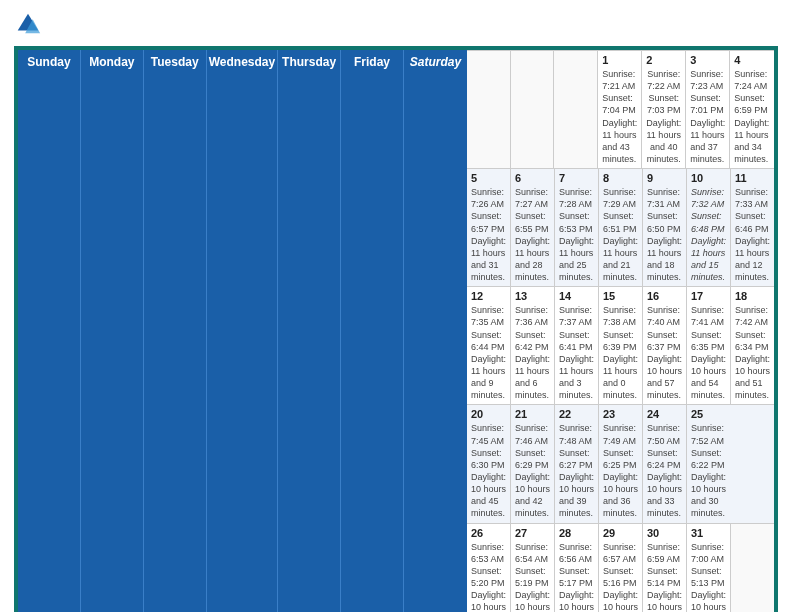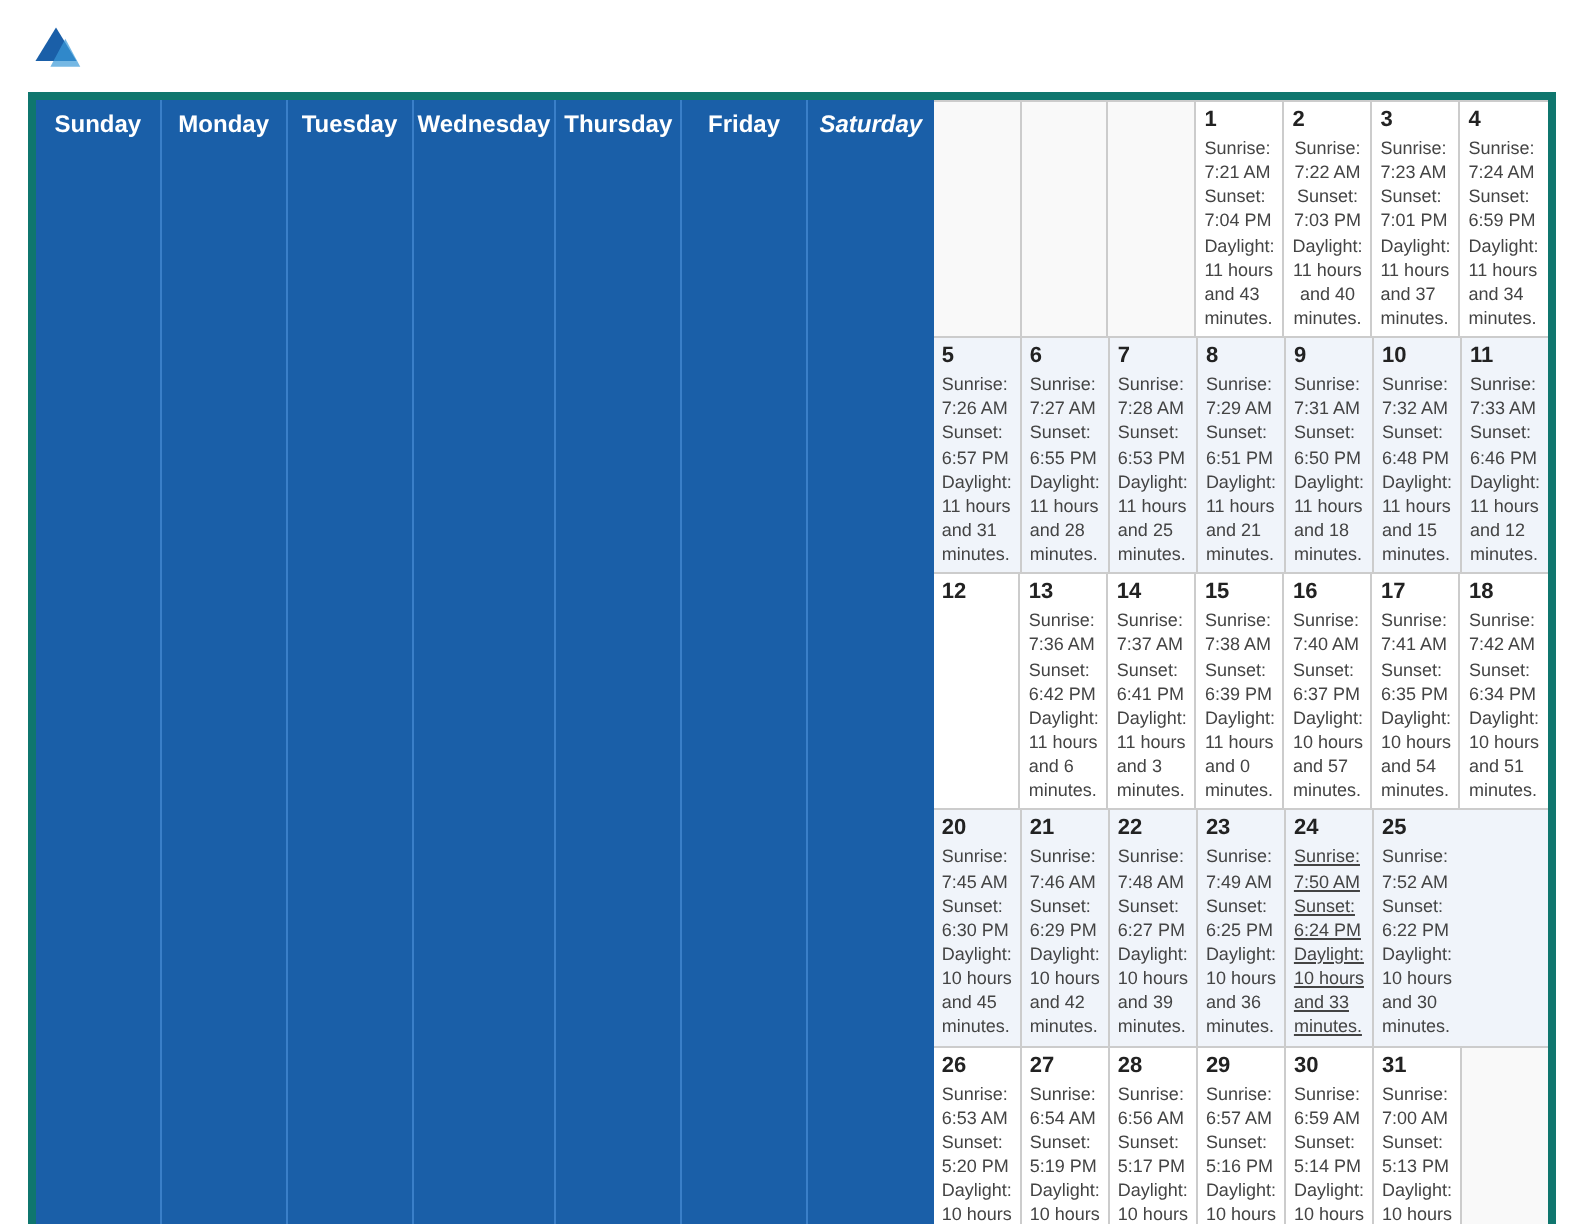--- a/index.html
+++ b/index.html
@@ -202,34 +202,37 @@
 Daylight: 11 hours and 21 minutes.</div>
           </div>
           <div class="cal-cell">
             <div class="cell-day">9</div>
             <div class="cell-info" style="white-space: pre-line;">Sunrise: 7:31 AM
 Sunset: 6:50 PM
 Daylight: 11 hours and 18 minutes.</div>
           </div>
           <div class="cal-cell">
             <div class="cell-day">10</div>
-            <div class="cell-info" style="white-space: pre-line;">Sunrise: 7:32 AM
+            <div class="cell-info" style="white-space: pre-line; font-style: italic;">Sunrise: 7:32 AM
 Sunset: 6:48 PM
 Daylight: 11 hours and 15 minutes.</div>
           </div>
           <div class="cal-cell">
             <div class="cell-day">11</div>
             <div class="cell-info" style="white-space: pre-line;">Sunrise: 7:33 AM
 Sunset: 6:46 PM
 Daylight: 11 hours and 12 minutes.</div>
           </div>
         </div>
         <div class="cal-row">
           <div class="cal-cell">
             <div class="cell-day">12</div>
+            <div class="cell-info" style="white-space: pre-line;">Sunrise: 7:35 AM
+Sunset: 6:44 PM
+Daylight: 11 hours and 9 minutes.</div>
           </div>
           <div class="cal-cell">
             <div class="cell-day">13</div>
             <div class="cell-info" style="white-space: pre-line;">Sunrise: 7:36 AM
 Sunset: 6:42 PM
 Daylight: 11 hours and 6 minutes.</div>
           </div>
           <div class="cal-cell">
             <div class="cell-day">14</div>
             <div class="cell-info" style="white-space: pre-line;">Sunrise: 7:37 AM
@@ -281,21 +284,21 @@
 Daylight: 10 hours and 39 minutes.</div>
           </div>
           <div class="cal-cell">
             <div class="cell-day">23</div>
             <div class="cell-info" style="white-space: pre-line;">Sunrise: 7:49 AM
 Sunset: 6:25 PM
 Daylight: 10 hours and 36 minutes.</div>
           </div>
           <div class="cal-cell">
             <div class="cell-day">24</div>
-            <div class="cell-info" style="white-space: pre-line; text-decoration: underline;">Sunrise: 7:50 AM
+            <div class="cell-info" style="white-space: pre-line;">Sunrise: 7:50 AM
 Sunset: 6:24 PM
 Daylight: 10 hours and 33 minutes.</div>
           </div>
           <div class="cal-cell">
             <div class="cell-day">25</div>
             <div class="cell-info" style="white-space: pre-line;">Sunrise: 7:52 AM
 Sunset: 6:22 PM
 Daylight: 10 hours and 30 minutes.</div>
           </div>
         </div>

